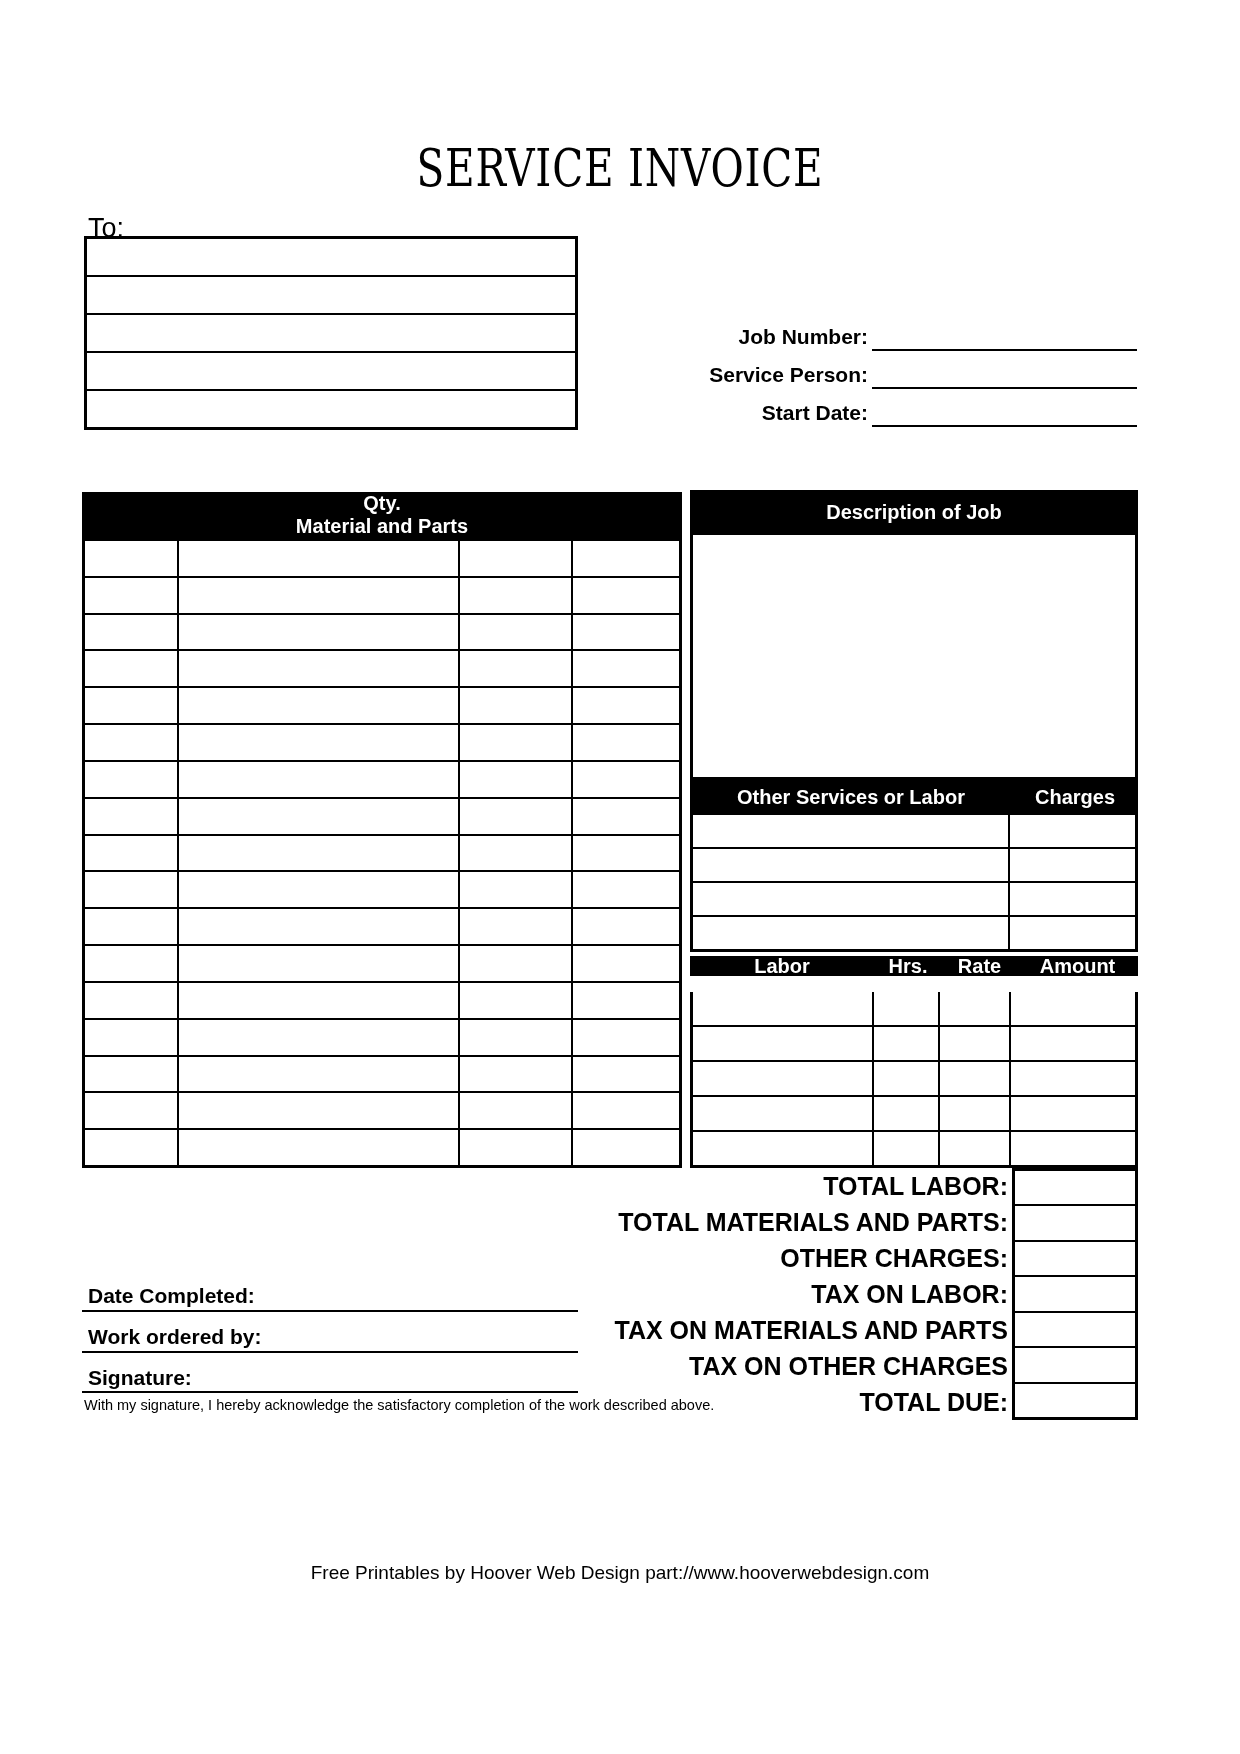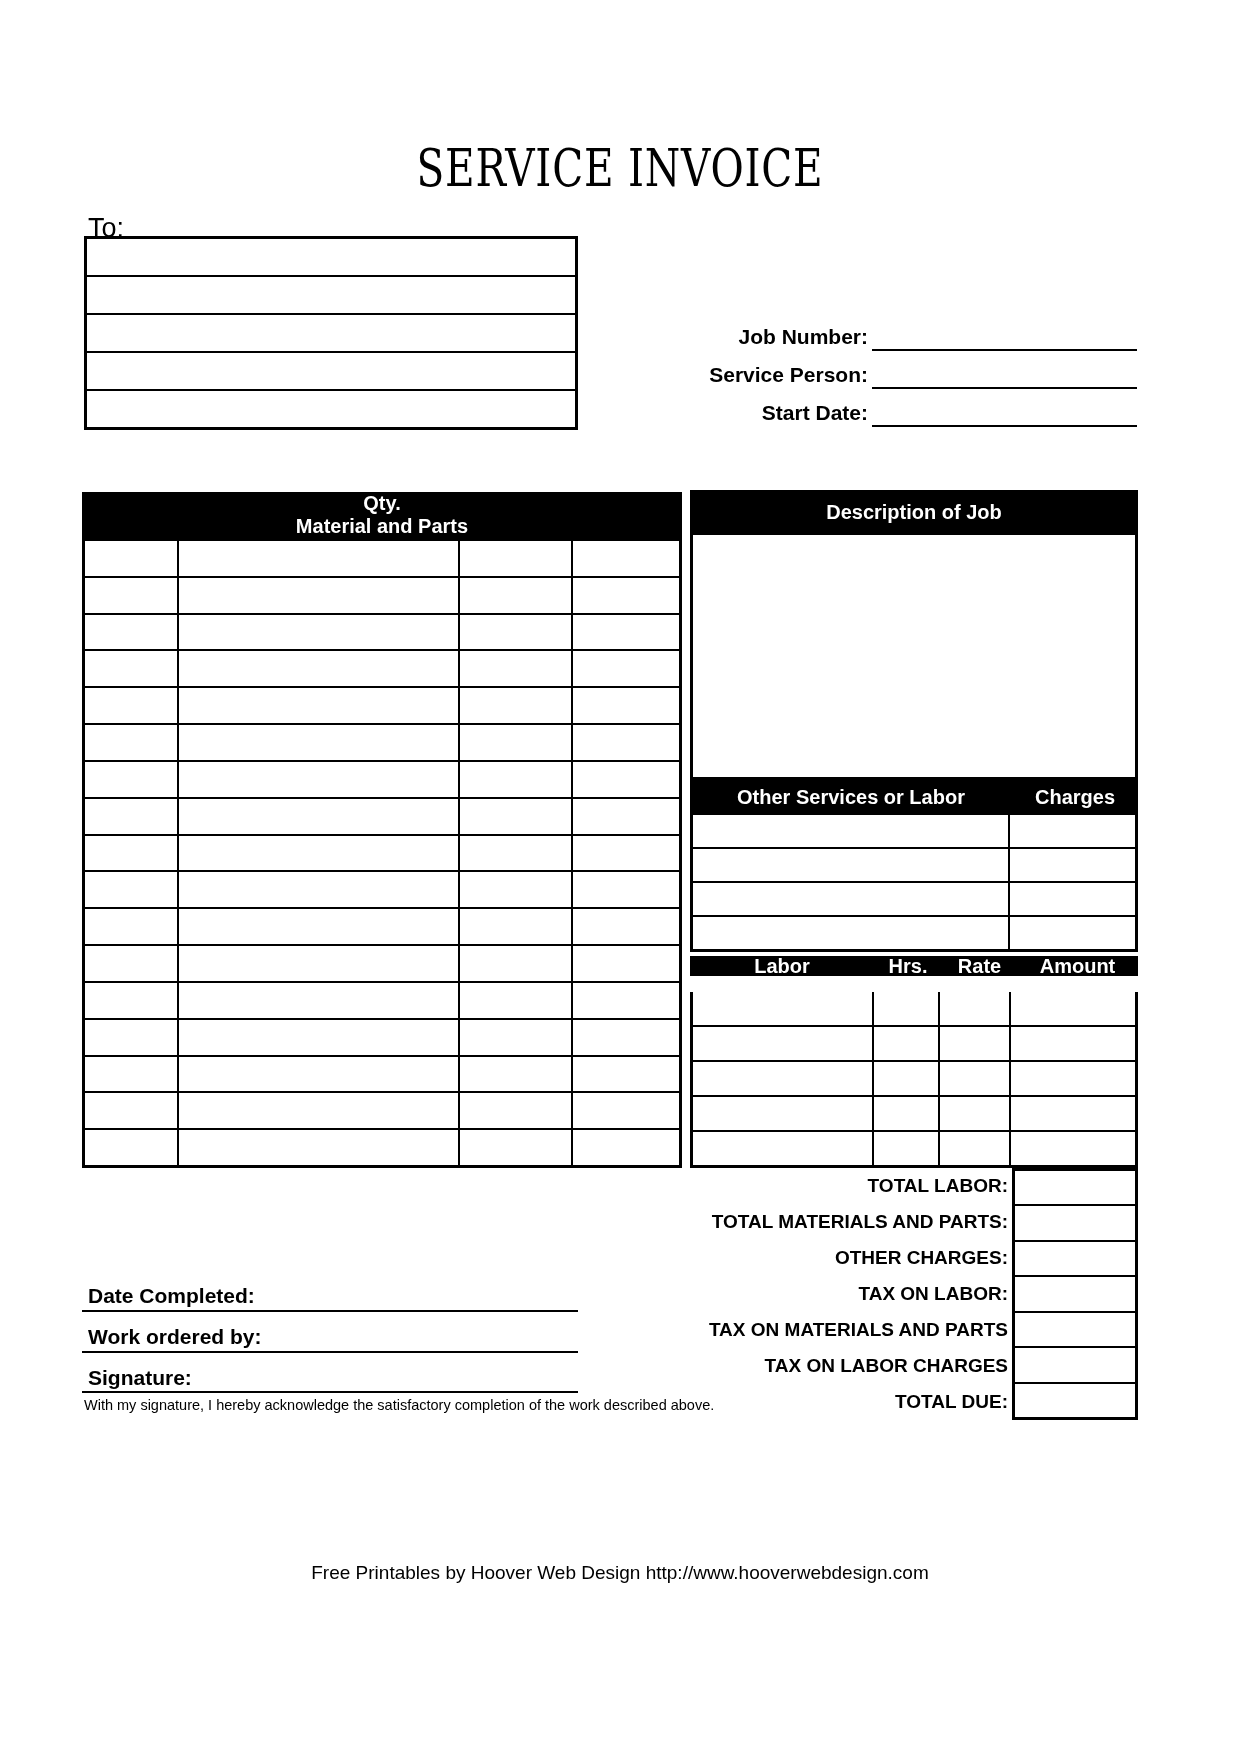--- a/index.html
+++ b/index.html
@@ -70,21 +70,21 @@
   .l-row .c1 { width:66px; border-right:2px solid #000; }
   .l-row .c2 { width:71px; border-right:2px solid #000; }
   .l-row .c3 { flex:1; }
 
   
   .totals-box { position:absolute; left:1012px; top:1168px; width:126px; height:252px;
                 border:3px solid #000; display:flex; flex-direction:column; }
   .t-cell { flex:1; border-bottom:2px solid #000; }
   .t-cell:last-child { border-bottom:none; }
   .total-label { position:absolute; right:232px; width:640px; text-align:right;
-                 font-weight:bold; font-size:19px; line-height:36px; white-space:nowrap; }
+                 font-weight:bold; font-size:25px; line-height:36px; white-space:nowrap; }
 
   
   .sig-label { position:absolute; left:88px; font-weight:bold; font-size:21px; line-height:26px; }
   .sig-line { position:absolute; left:82px; width:496px; height:0; border-top:2px solid #000; }
   .ack-text { position:absolute; left:84px; top:1397px; font-size:14.5px; white-space:nowrap; }
 
   .footer { position:absolute; top:1562px; left:0; width:100%; text-align:center; font-size:19px; }
 </style>
 </head>
 <body>
@@ -297,27 +297,27 @@
       <div class="t-cell"></div>
       <div class="t-cell"></div>
       <div class="t-cell"></div>
     </div>
   <div id="totals-labels">
       <div class="total-label" style="top: 1168px;">TOTAL LABOR:</div>
       <div class="total-label" style="top: 1204px;">TOTAL MATERIALS AND PARTS:</div>
       <div class="total-label" style="top: 1240px;">OTHER CHARGES:</div>
       <div class="total-label" style="top: 1276px;">TAX ON LABOR:</div>
       <div class="total-label" style="top: 1312px;">TAX ON MATERIALS AND PARTS</div>
-      <div class="total-label" style="top: 1348px;">TAX ON LABOR CHARGES</div>
+      <div class="total-label" style="top: 1348px;">TAX ON OTHER CHARGES</div>
       <div class="total-label" style="top: 1384px;">TOTAL DUE:</div>
     </div>
 
   <div class="sig-label" style="top:1283px;">Date Completed:</div>
   <div class="sig-line" style="top:1310px;"></div>
   <div class="sig-label" style="top:1324px;">Work ordered by:</div>
   <div class="sig-line" style="top:1351px;"></div>
   <div class="sig-label" style="top:1365px;">Signature:</div>
   <div class="sig-line" style="top:1391px;"></div>
   <div class="ack-text">With my signature, I hereby acknowledge the satisfactory completion of the work described above.</div>
 
-  <div class="footer">Free Printables by Hoover Web Design http://www.hooverwebdesign.com</div>
+  <div class="footer">Free Printables by Hoover Web Design part://www.hooverwebdesign.com</div>
 
 </div>
 
 </body></html>

